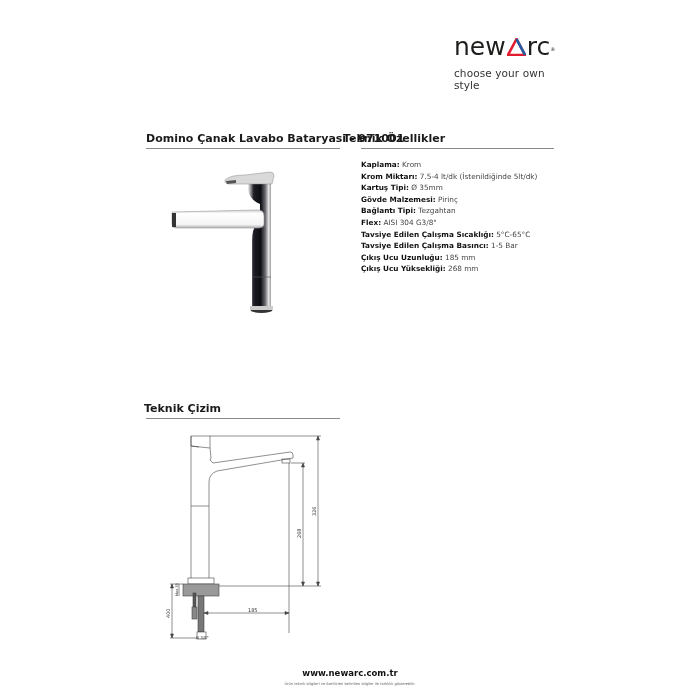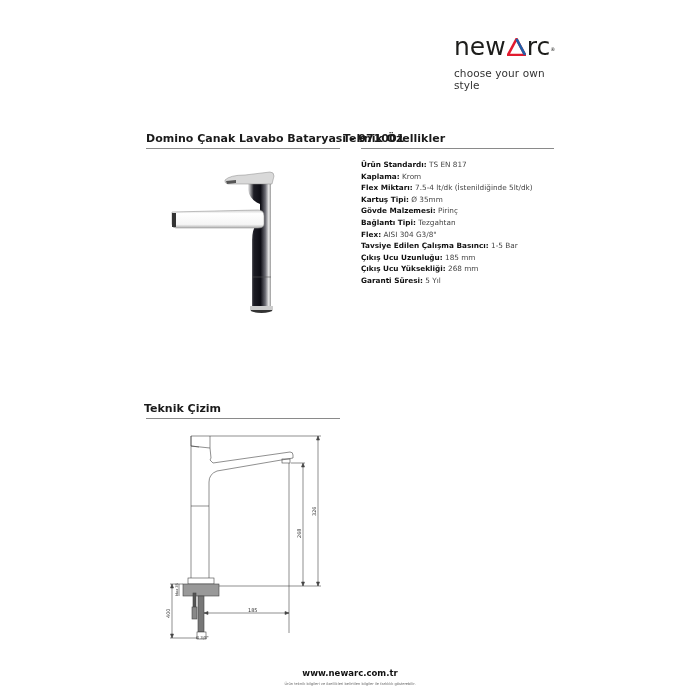--- a/index.html
+++ b/index.html
@@ -79,31 +79,30 @@
   <ellipse cx="91.5" cy="150" rx="11" ry="3" fill="#333"></ellipse>
   <rect x="80" y="146" width="23" height="4" fill="#ccc"></rect>
 
   <line x1="82" y1="117" x2="101" y2="117" stroke="#555" stroke-width="0.6"></line>
 </svg>
 
 <div class="section-title" id="specs-title">Teknik Özellikler</div>
 <div class="rule" id="rule-right"></div>
 
 <div class="specs">
-  <div class="spec-row"><span class="spec-label">Ürün Standardı:</span><span class="spec-value"> TS EN 817</span></div>
   <div class="spec-row"><span class="spec-label">Kaplama:</span><span class="spec-value"> Krom</span></div>
-  <div class="spec-row"><span class="spec-label">Flex Miktarı:</span><span class="spec-value"> 7.5-4 lt/dk (İstenildiğinde 5lt/dk)</span></div>
+  <div class="spec-row"><span class="spec-label">Krom Miktarı:</span><span class="spec-value"> 7.5-4 lt/dk (İstenildiğinde 5lt/dk)</span></div>
   <div class="spec-row"><span class="spec-label">Kartuş Tipi:</span><span class="spec-value"> Ø 35mm</span></div>
   <div class="spec-row"><span class="spec-label">Gövde Malzemesi:</span><span class="spec-value"> Pirinç</span></div>
   <div class="spec-row"><span class="spec-label">Bağlantı Tipi:</span><span class="spec-value"> Tezgahtan</span></div>
   <div class="spec-row"><span class="spec-label">Flex:</span><span class="spec-value"> AISI 304 G3/8"</span></div>
+  <div class="spec-row"><span class="spec-label">Tavsiye Edilen Çalışma Sıcaklığı:</span><span class="spec-value"> 5°C-65°C</span></div>
   <div class="spec-row"><span class="spec-label">Tavsiye Edilen Çalışma Basıncı:</span><span class="spec-value"> 1-5 Bar</span></div>
   <div class="spec-row"><span class="spec-label">Çıkış Ucu Uzunluğu:</span><span class="spec-value"> 185 mm</span></div>
   <div class="spec-row"><span class="spec-label">Çıkış Ucu Yüksekliği:</span><span class="spec-value"> 268 mm</span></div>
-  <div class="spec-row"><span class="spec-label">Garanti Süresi:</span><span class="spec-value"> 5 Yıl</span></div>
 </div>
 
 <div class="section-title" id="drawing-title">Teknik Çizim</div>
 <div class="rule" id="rule-drawing"></div>
 
 <svg class="drawing" viewBox="0 0 180 212" fill="none" stroke="#444" stroke-width="0.6">
 
   <path d="M26,8 L26,150"></path>
   <path d="M26,8 L75,8"></path>
   <path d="M26,8 L26,18 L45,20 L46,30 L45,32 L48,35 L125,24 Q128,24 128,27 L128,30 L52,43 Q44,46 44,54 L44,150"></path>

